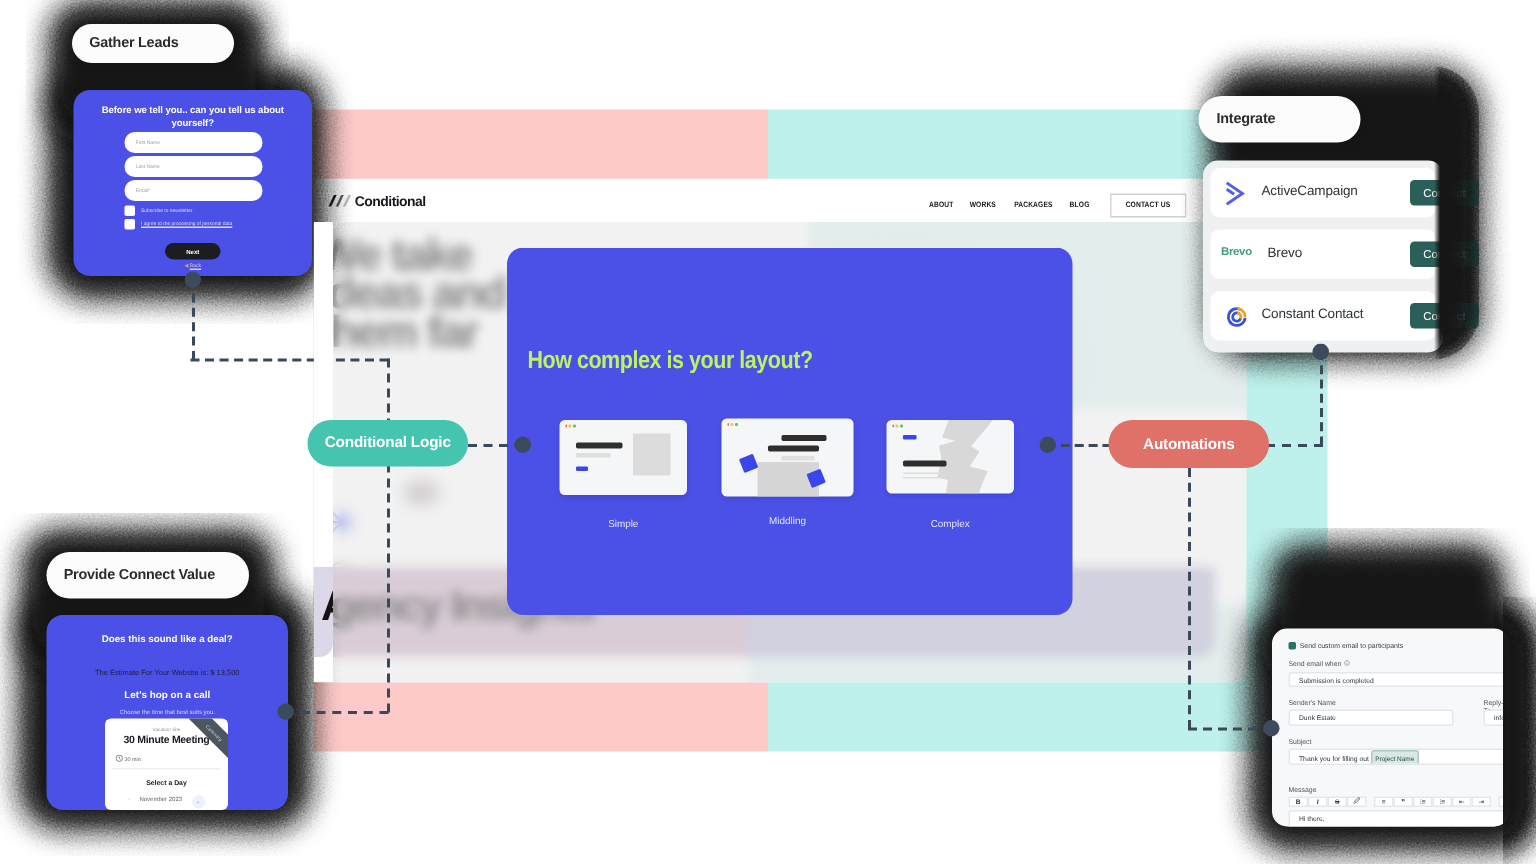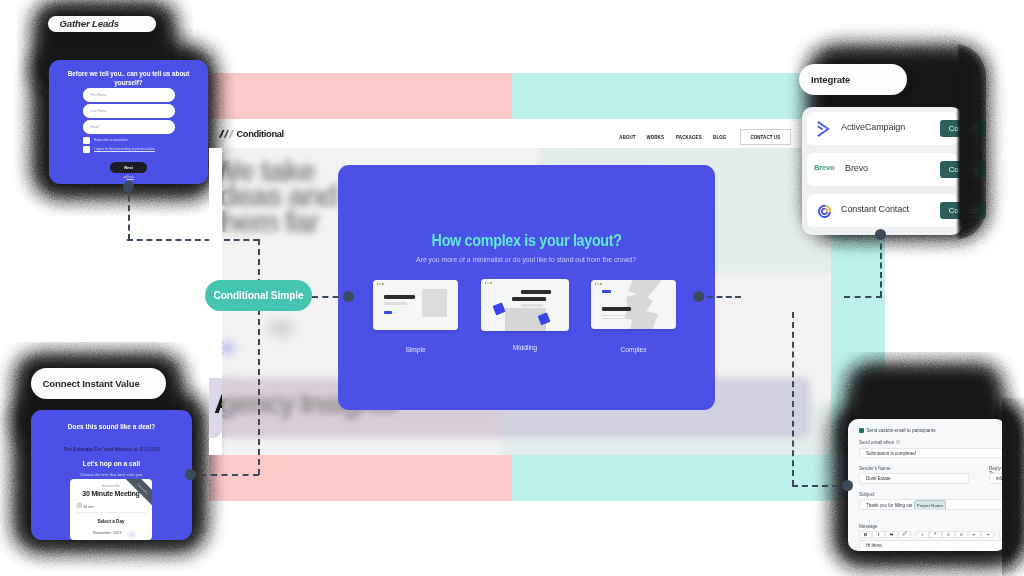--- a/index.html
+++ b/index.html
@@ -35,21 +35,21 @@
   .agency{position:absolute;left:-8px;top:10px;font-size:28px;font-weight:800;color:#141414;letter-spacing:-1.4px;white-space:nowrap;}
   .blobA{position:absolute;left:60px;top:172px;width:24px;height:17px;border-radius:50%;background:#b9b0b3;filter:blur(4px);}
   .blobB{position:absolute;left:148px;top:166px;width:26px;height:15px;border-radius:50%;background:#d4cdd0;filter:blur(5px);}
   .blobC{position:absolute;left:300px;top:40px;width:190px;height:110px;border-radius:50%;background:#ceced6;filter:blur(16px);}
   .heroPanel{position:absolute;left:13px;top:0;right:0;bottom:0;background:rgba(232,231,232,.55);
              border-top-left-radius:9px;backdrop-filter:blur(3.6px);}
 
   
   #quiz{position:absolute;left:338px;top:165px;width:377px;height:245px;background:#4b50e6;
         border-radius:11px;}
-  #quiz .qtitle{position:absolute;left:0;top:66px;width:100%;text-align:center;color:#5eead4;
+  #quiz .qtitle{position:absolute;left:0;top:66px;width:100%;text-align:left;color:#bef264;
         font-size:16.4px;font-weight:600;letter-spacing:-.35px;}
   #quiz .qtitle span{display:inline-block;transform:scaleX(.875);transform-origin:50% 50%;}
   #quiz .qsub{position:absolute;left:0;top:90px;width:100%;text-align:center;color:#ccd0f6;
         font-size:7.3px;font-weight:400;letter-spacing:0;}
   #quiz .qsub span{display:inline-block;transform:scaleX(.94);transform-origin:50% 50%;}
   
   .dashH{position:absolute;height:0;border-top:2.6px dashed #39495a;z-index:5;}
   .dashV{position:absolute;width:0;border-left:2.6px dashed #39495a;z-index:5;}
   .node{position:absolute;width:15px;height:15px;border-radius:50%;background:#3c4b5b;z-index:30;}
 
@@ -189,21 +189,21 @@
           <div class="pinkT"></div>
           <div class="tealT"></div>
           <div class="agency">Agency Insights</div>
         </div>
       <div class="heroPanel"></div>
     </div>
   </div>
 
   <div class="shadowblob" style="left:31px;top:44px;width:186px;height:156px;"></div>
   <div class="shadowblob" style="left:32px;top:0px;width:146px;height:92px;border-radius:26px;"></div>
-  <div class="labelpill" style="left:47.5px;top:15.5px;width:108px;height:16px;font-style:italic;">
+  <div class="labelpill" style="left:47.5px;top:15.5px;width:108px;height:26px;">
     <span style="margin-left:12px">Gather Leads</span>
   </div>
   <div id="gl">
     <div class="ttl">Before we tell you.. can you tell us about yourself?</div>
     <div class="fld" style="top:28px">
         <em>First Name</em>
       </div>
     <div class="fld" style="top:44px">
         <em>Last Name</em>
       </div>
@@ -249,21 +249,21 @@
   </div>
   <div style="position:absolute;left:800px;top:40px;width:230px;height:204px;overflow:hidden;">
     <div class="shadowblob" style="left:6px;top:4px;width:180px;height:196px;border-radius:32px;
       -webkit-mask-image:linear-gradient(to right,transparent 0,transparent 150px,#000 154px,#000 100%);
       mask-image:linear-gradient(to right,transparent 0,transparent 150px,#000 154px,#000 100%);"></div>
   </div>
 
   <div class="shadowblob" style="left:12px;top:392px;width:196px;height:162px;"></div>
   <div class="shadowblob" style="left:14px;top:352px;width:170px;height:94px;border-radius:26px;"></div>
   <div class="labelpill" style="left:30.5px;top:368px;width:135px;height:31px;">
-    <span style="margin-left:12px">Connect Instant Value</span>
+    <span style="margin-left:12px">Provide Connect Value</span>
   </div>
   <div id="piv">
     <div class="d1">Does this sound like a deal?</div>
     <div class="d2">The Estimate For Your Website is: $ 13,500</div>
     <div class="d3">Let's hop on a call</div>
     <div class="d4">Choose the time that best suits you.</div>
     <div class="cal">
       <div class="calorg">Vacation Site</div>
       <div class="caltitle">30 Minute Meeting</div>
       <div class="caldur"><svg width="5" height="5" viewBox="0 0 10 10" style="vertical-align:-.5px">
@@ -327,33 +327,35 @@
   <div class="dashV" style="left:258px;top:239px;height:236px;"></div>
   <div class="dashH" style="left:190px;top:474px;width:69px;"></div>
   <div class="dashH" style="left:312px;top:296px;width:37px;"></div>
   <div class="dashH" style="left:698px;top:296px;width:43px;"></div>
   <div class="dashH" style="left:844px;top:296px;width:38px;"></div>
   <div class="dashV" style="left:880px;top:234px;height:63px;"></div>
   <div class="dashV" style="left:792px;top:312px;height:174px;"></div>
   <div class="dashH" style="left:792px;top:485px;width:56px;"></div>
 
   <div class="fpill" style="left:205px;top:280px;width:107px;height:31px;background:#45c4b0;">
-      <span>Conditional Simple</span>
+      <span>Conditional Logic</span>
+    </div>
+  <div class="fpill" style="left:739px;top:280px;width:107px;height:32px;background:#e07169;">
+      <span>Automations</span>
     </div>
 
   <div class="node" style="left:123px;top:181px;width:11px;height:11px;"></div>
   <div class="node" style="left:185px;top:469px;width:11px;height:11px;"></div>
   <div class="node" style="left:343px;top:290.5px;width:11px;height:11px;"></div>
   <div class="node" style="left:693px;top:290.5px;width:11px;height:11px;"></div>
   <div class="node" style="left:874.5px;top:228.5px;width:11px;height:11px;"></div>
   <div class="node" style="left:842px;top:479.5px;width:11px;height:11px;"></div>
 
   <div id="quiz">
     <div class="qtitle"><span>How complex is your layout?</span></div>
-    <div class="qsub"><span>Are you more of a minimalist or do youl like to stand out from the crowd?</span></div>
 
     <div class="opt" style="left:35px;top:115px;width:85px;">
       <div class="thumb" style="width:85px;height:50px;">
         <div class="dots">
             <i style="background:#ec6a5e"></i>
             <i style="background:#f5bf4f"></i>
             <i style="background:#61c554"></i>
           </div>
         <div class="bar" style="left:11px;top:14.5px;width:31px;height:4.6px;background:#2e2e2e;border-radius:1.2px;"></div>
         <div class="bar" style="left:11px;top:21.5px;width:23px;height:3.2px;background:#dfdfdf;border-radius:0;"></div>

